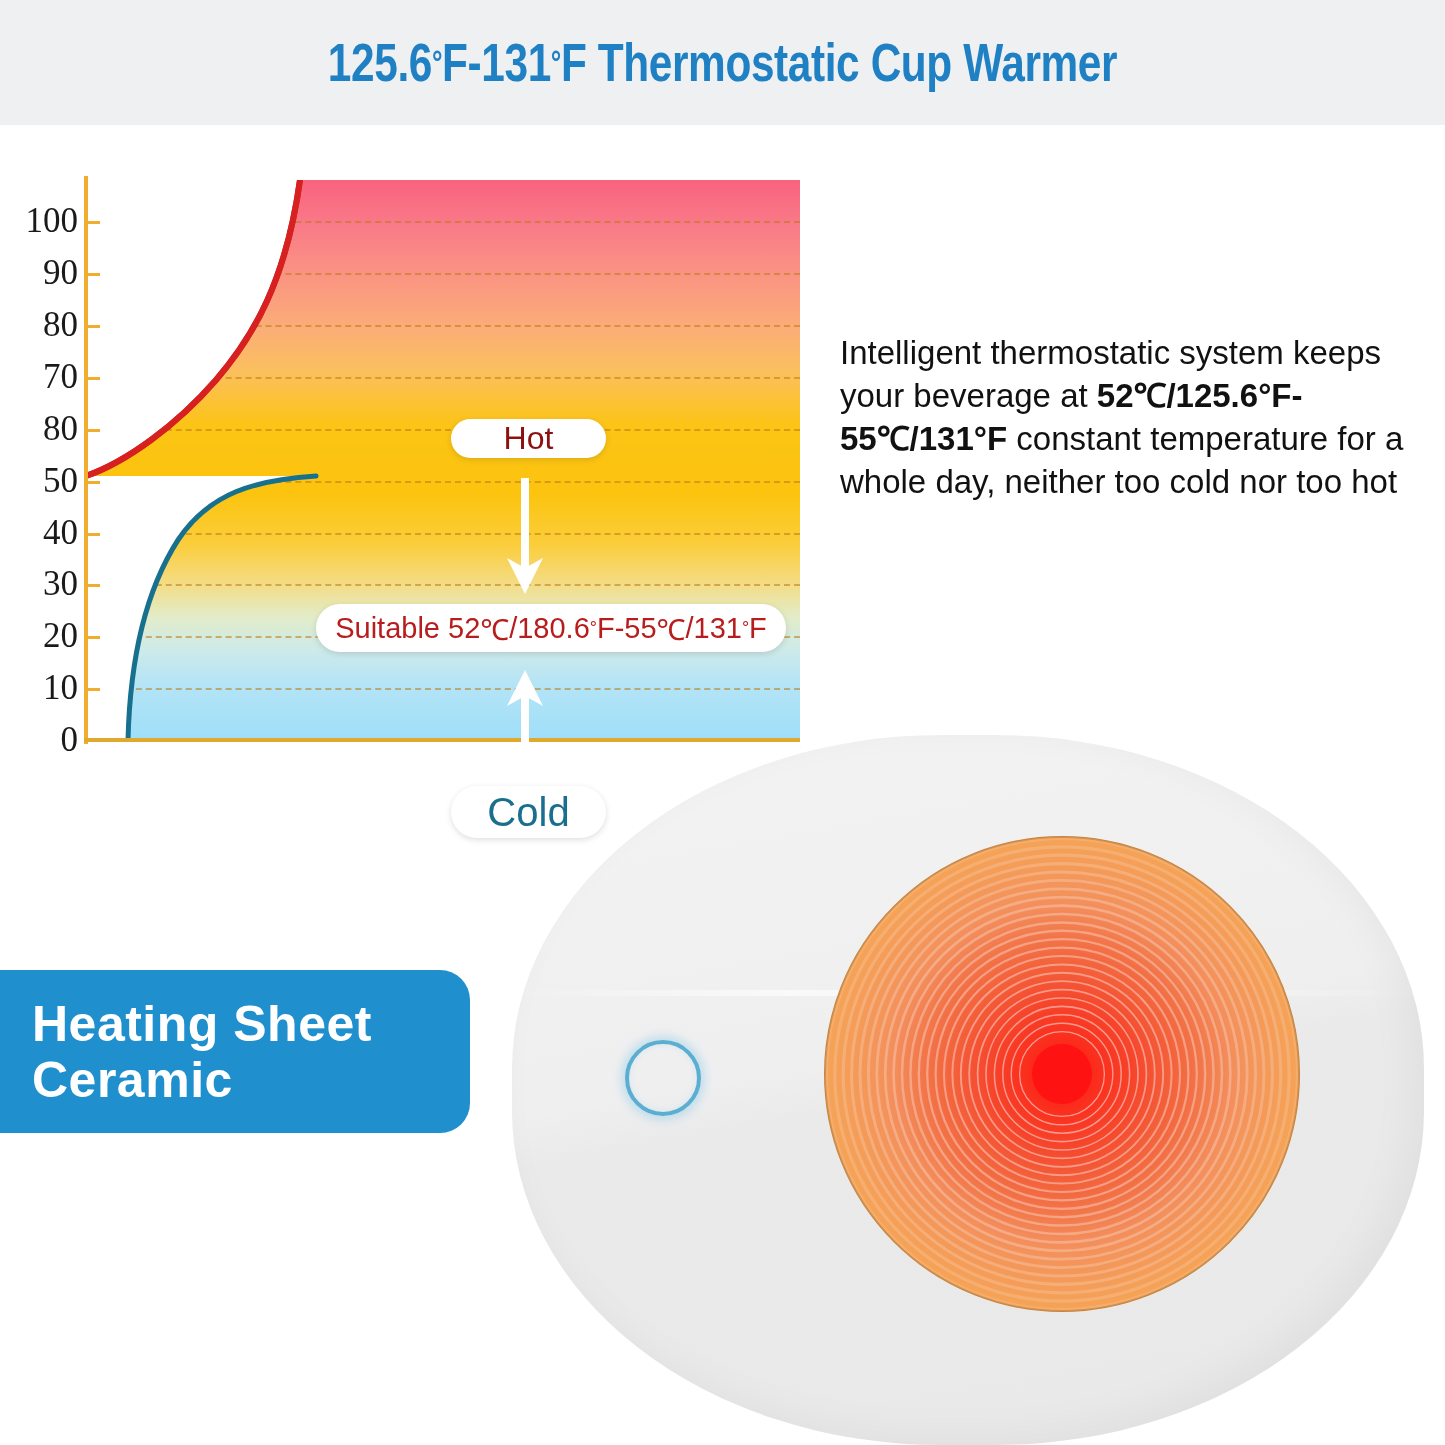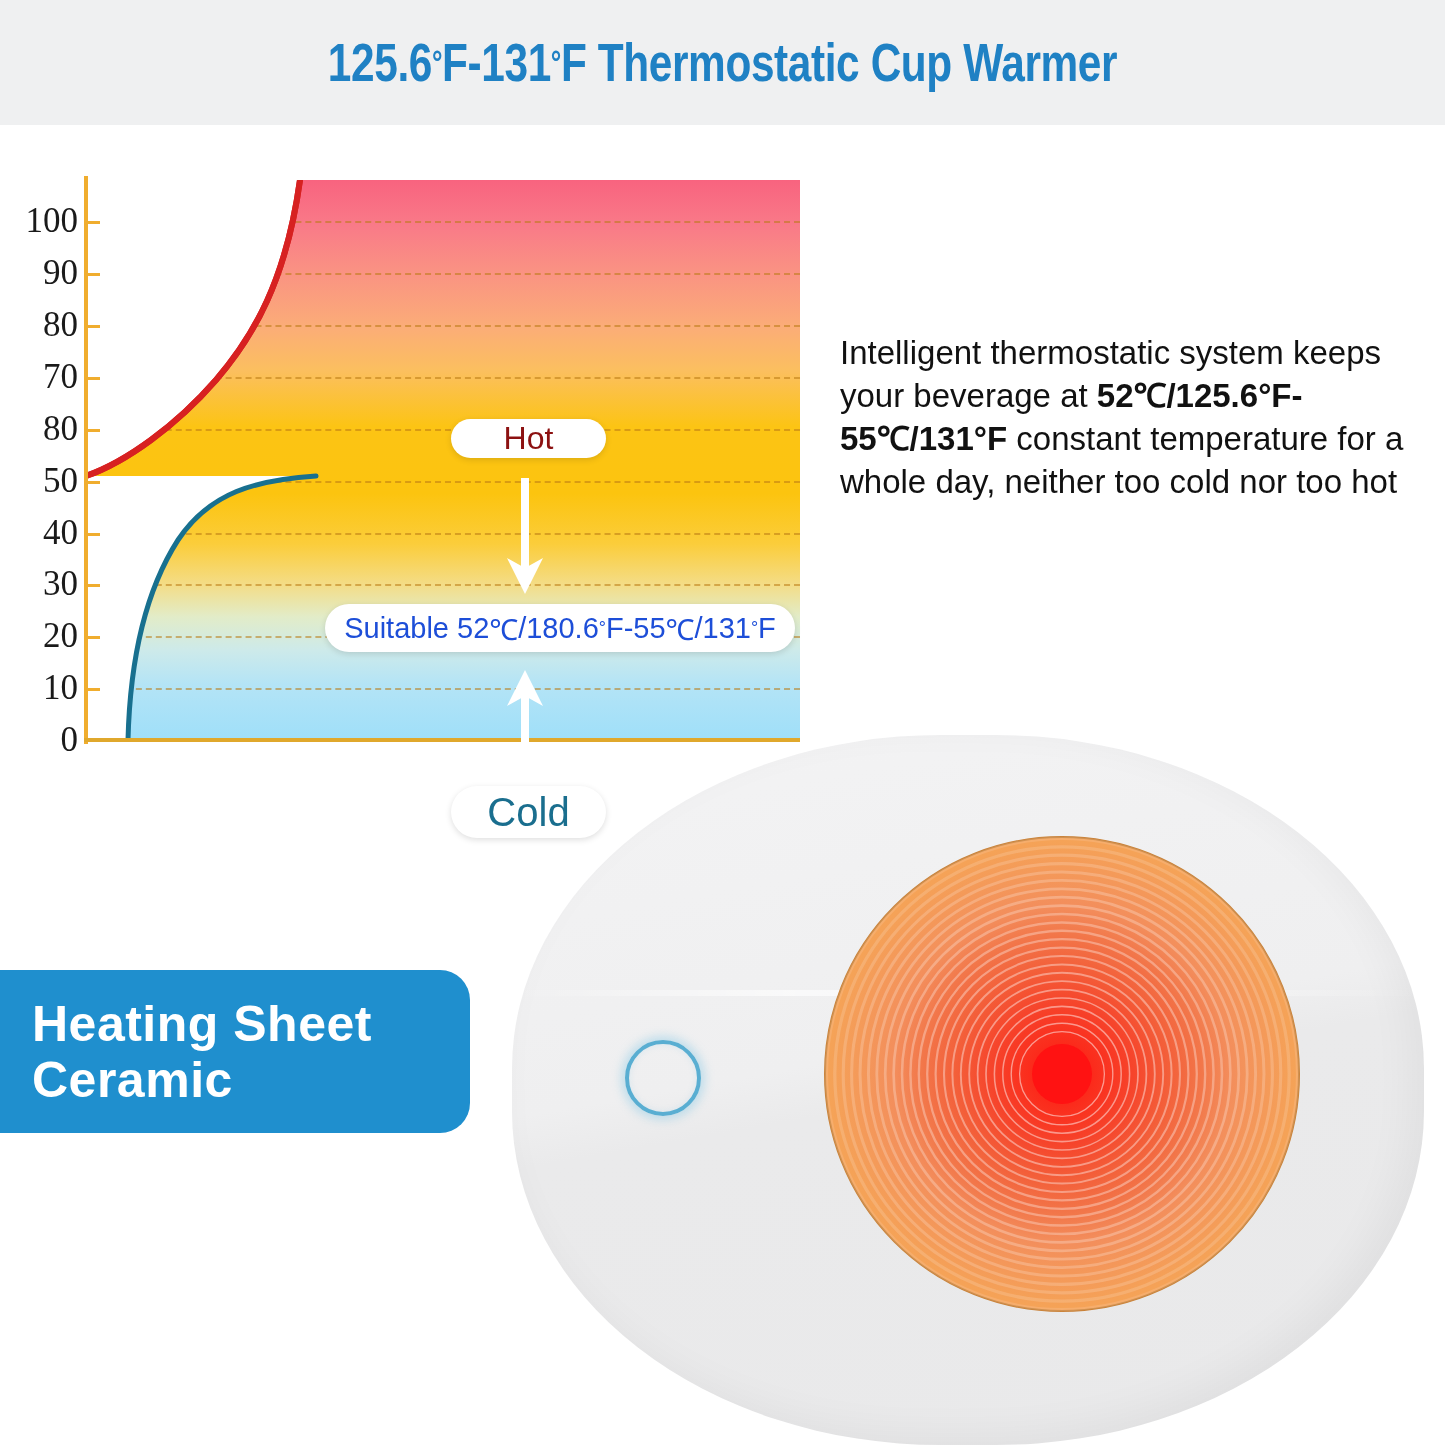--- a/index.html
+++ b/index.html
@@ -92,22 +92,22 @@
   }
   #pill-hot{
     left:451px; top:259px; width:155px; height:39px;
     font-size:32px; color:#8c1111;
   }
   #pill-cold{
     left:451px; top:626px; width:155px; height:52px;
     font-size:40px; color:#1a6e8e;
   }
   #pill-suitable{
-    left:325px; top:444px; width:470px; height:48px;
-    font-size:29px; color:#1d4ed8;
+    left:316px; top:444px; width:470px; height:48px;
+    font-size:29px; color:#b91c1c;
   }
   #pill-suitable sup, #page-title sup { font-size:0.62em; }
 
   .arrow-svg{ position:absolute; }
   #arrow-hot{ left:503px; top:318px; }
   #arrow-cold{ left:503px; top:508px; }
 
   
   #ceramic-badge{
     position:absolute; left:-30px; top:970px;

